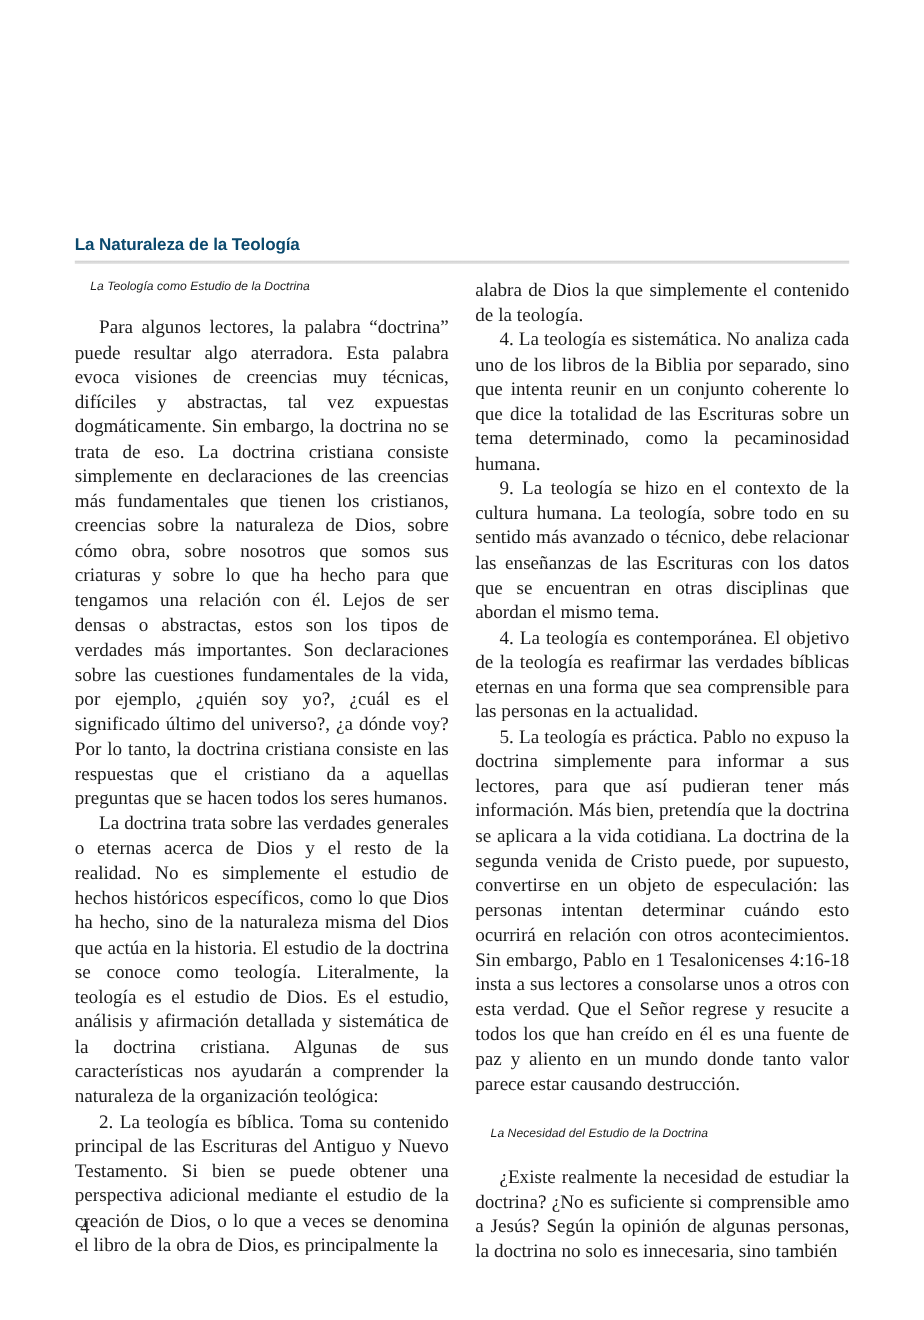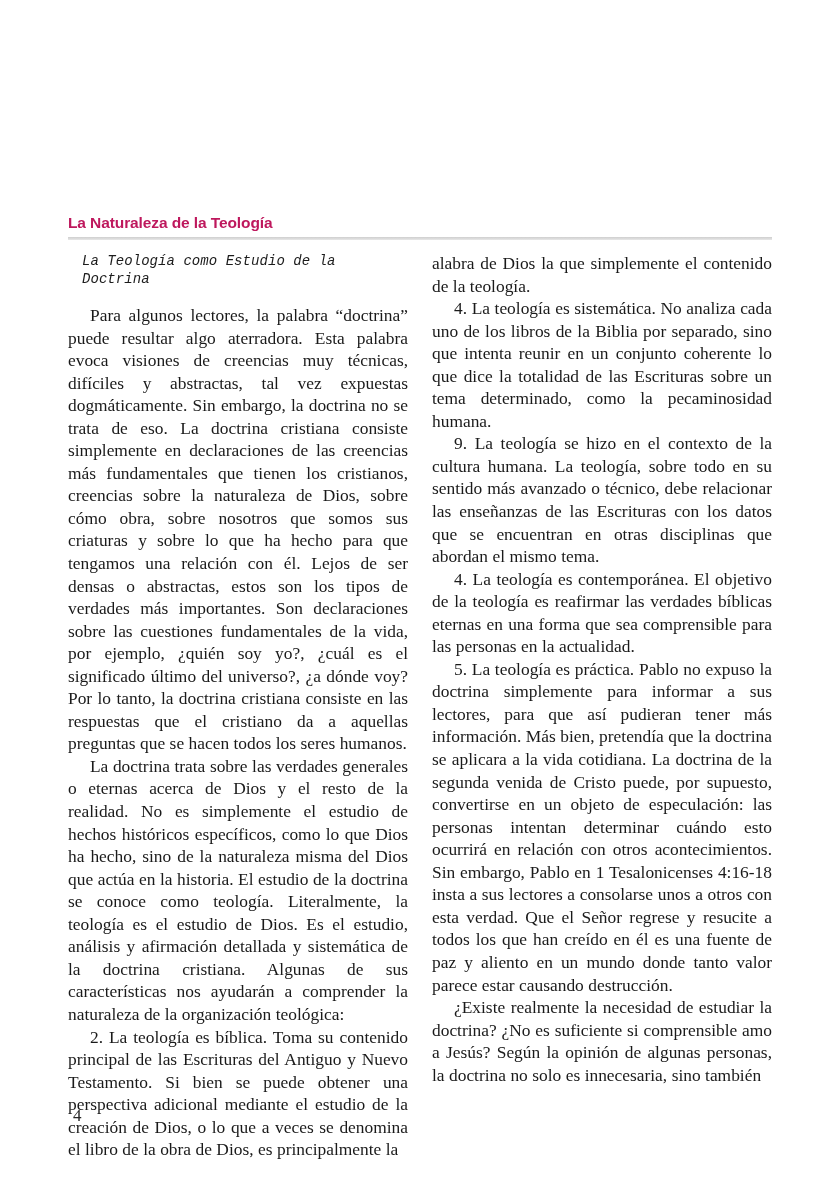--- a/index.html
+++ b/index.html
@@ -31,21 +31,21 @@
     position: absolute;
     left: 68px;
     top: 213px;
     width: 704px;
   }
   .running-head {
     font-family: "Liberation Sans", "DejaVu Sans", sans-serif;
     font-weight: bold;
     font-size: 15.5px;
     letter-spacing: -0.1px;
-    color: #be185d;
+    color: #0c4a6e;
     line-height: 20px;
     white-space: nowrap;
   }
   .head-rule {
     margin-top: 4px;
     height: 3px;
     width: 704px;
     background: linear-gradient(to bottom, #cfcfcf 0%, #d9d9d9 45%, #e8e8e8 100%);
   }
 
@@ -60,24 +60,24 @@
   .col {
     position: absolute;
     top: 0;
     width: 340px;
     height: 880px;
   }
   .col-left  { left: 0px; }
   .col-right { left: 364px; }
 
   .subhead {
-    font-family: Liberation Mono, monospace;
+    font-family: Liberation Sans, sans-serif;
     font-style: italic;
     font-weight: normal;
-    font-size: 14px;
+    font-size: 11px;
     color: #1c1c1c;
     margin: 0 0 16px 14px;
     letter-spacing: 0.05px;
     line-height: 18px;
   }
   .subhead.second {
     margin-top: 26px;
     margin-bottom: 18px;
   }
 
@@ -123,20 +123,21 @@
       <p class="body">La doctrina trata sobre las verdades generales o eternas acerca de Dios y el resto de la realidad. No es simplemente el estudio de hechos históricos específicos, como lo que Dios ha hecho, sino de la naturaleza misma del Dios que actúa en la historia. El estudio de la doctrina se conoce como teología. Literalmente, la teología es el estudio de Dios. Es el estudio, análisis y afirmación detallada y sistemática de la doctrina cristiana. Algunas de sus características nos ayudarán a comprender la naturaleza de la organización teológica:</p>
       <p class="body">2. La teología es bíblica. Toma su contenido principal de las Escrituras del Antiguo y Nuevo Testamento. Si bien se puede obtener una perspectiva adicional mediante el estudio de la creación de Dios, o lo que a veces se denomina el libro de la obra de Dios, es principalmente la</p>
     </div>
 
     <div class="col col-right">
       <p class="body cont">alabra de Dios la que simplemente el contenido de la teología.</p>
       <p class="body">4. La teología es sistemática. No analiza cada uno de los libros de la Biblia por separado, sino que intenta reunir en un conjunto coherente lo que dice la totalidad de las Escrituras sobre un tema determinado, como la pecaminosidad humana.</p>
       <p class="body">9. La teología se hizo en el contexto de la cultura humana. La teología, sobre todo en su sentido más avanzado o técnico, debe relacionar las enseñanzas de las Escrituras con los datos que se encuentran en otras disciplinas que abordan el mismo tema.</p>
       <p class="body">4. La teología es contemporánea. El objetivo de la teología es reafirmar las verdades bíblicas eternas en una forma que sea comprensible para las personas en la actualidad.</p>
       <p class="body">5. La teología es práctica. Pablo no expuso la doctrina simplemente para informar a sus lectores, para que así pudieran tener más información. Más bien, pretendía que la doctrina se aplicara a la vida cotidiana. La doctrina de la segunda venida de Cristo puede, por supuesto, convertirse en un objeto de especulación: las personas intentan determinar cuándo esto ocurrirá en relación con otros acontecimientos. Sin embargo, Pablo en 1 Tesalonicenses 4:16-18 insta a sus lectores a consolarse unos a otros con esta verdad. Que el Señor regrese y resucite a todos los que han creído en él es una fuente de paz y aliento en un mundo donde tanto valor parece estar causando destrucción.</p>
+      <div class="subhead second">La Necesidad del Estudio de la Doctrina</div>
       <p class="body">¿Existe realmente la necesidad de estudiar la doctrina? ¿No es suficiente si comprensible amo a Jesús? Según la opinión de algunas personas, la doctrina no solo es innecesaria, sino también</p>
     </div>
 
   </div>
 
   <div class="folio">4</div>
 
 </div>
 
 </body></html>

